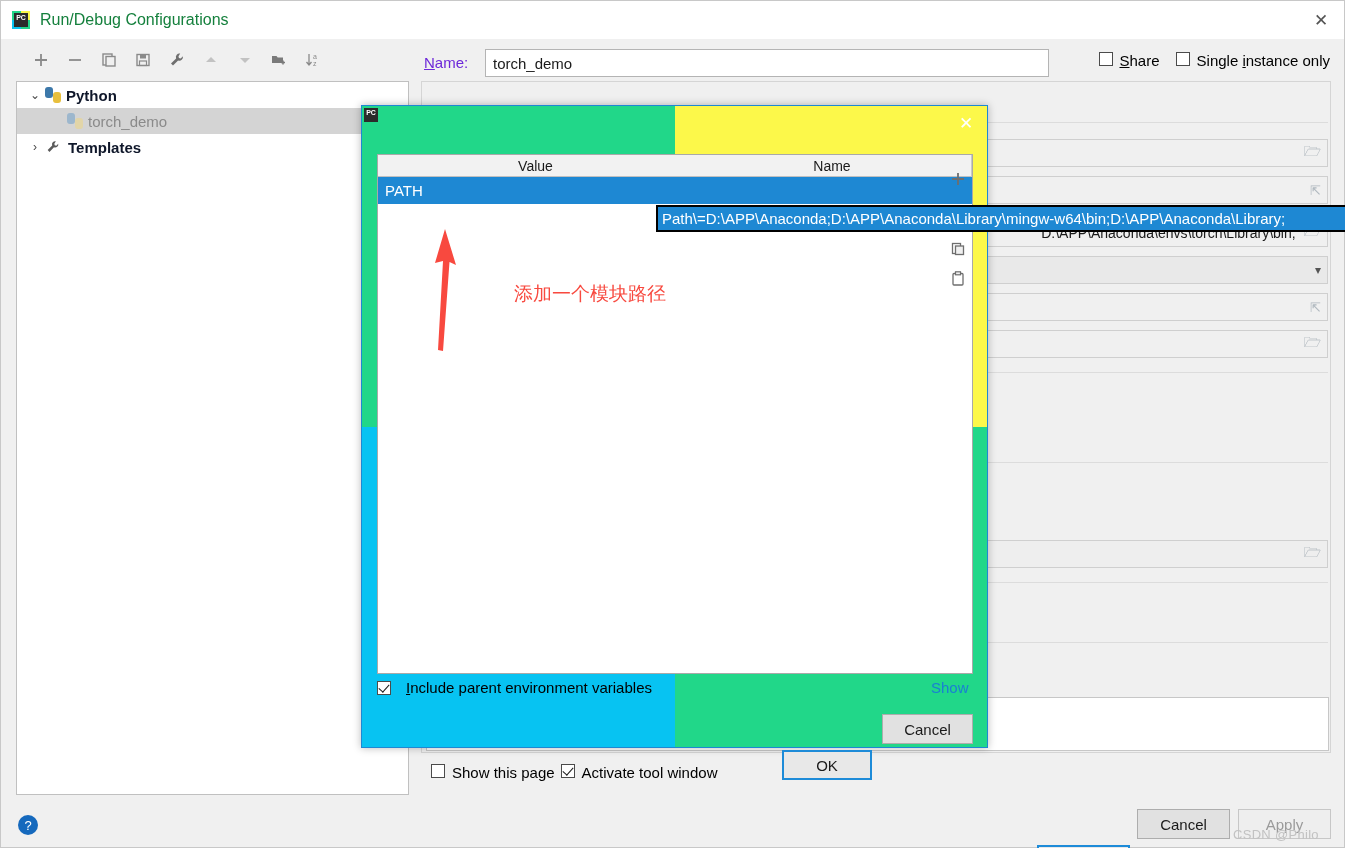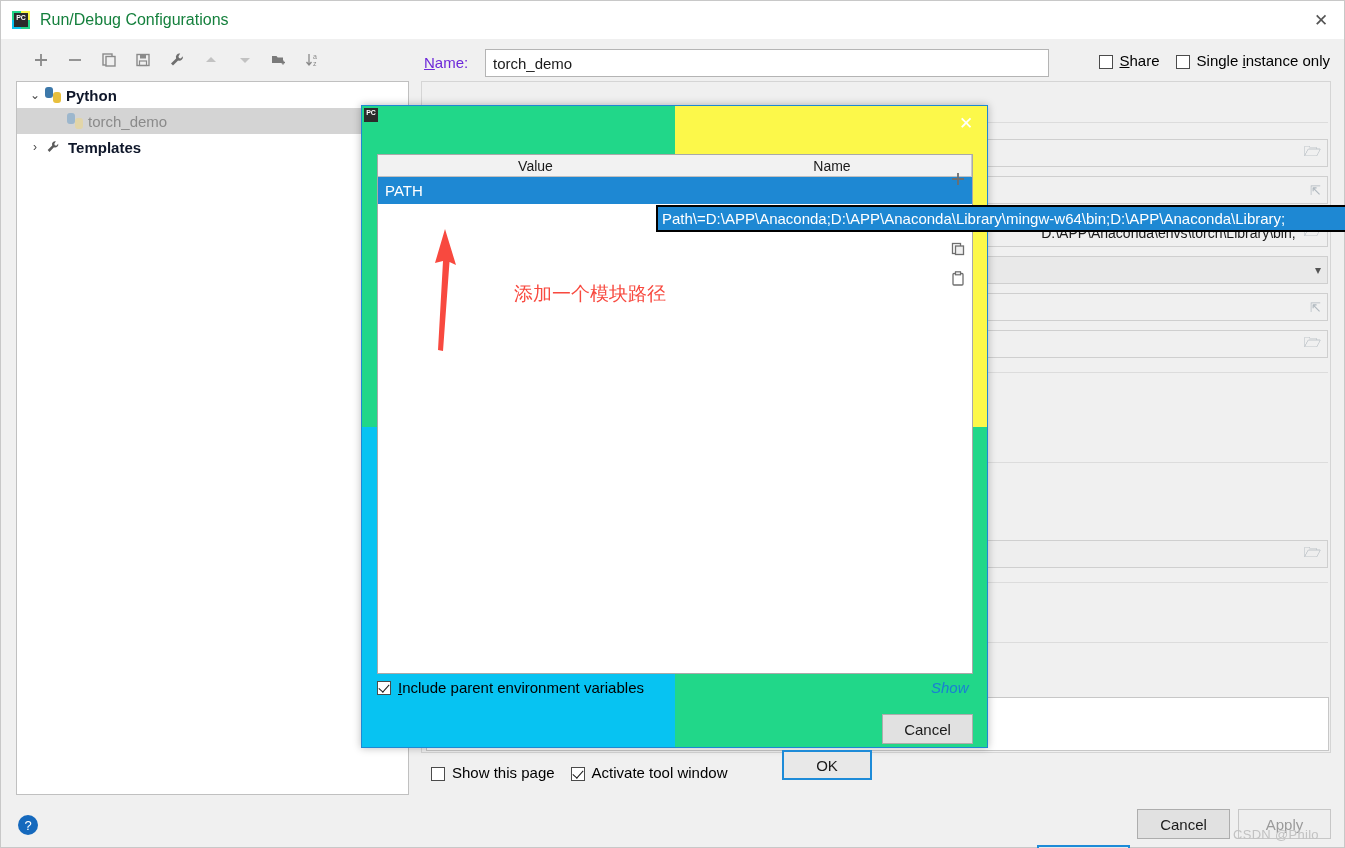--- a/index.html
+++ b/index.html
@@ -87,21 +87,21 @@
     font-size: 15px; color: #1a1a1a;
     padding: 0 7px; outline: none;
   }
 
   
   #top-checks {
     position: absolute; right: 14px; top: 51px;
     display: flex; align-items: center; gap: 16px;
     font-size: 15px;
   }
-  .chk-row { display: flex; align-items: flex-end; gap: 7px; }
+  .chk-row { display: flex; align-items: flex-start; gap: 7px; }
   .chkbox {
     width: 14px; height: 14px; flex: none;
     border: 1px solid #4b4b4b; background: #ffffff;
     position: relative;
   }
   .chkbox.checked::after {
     content: ""; position: absolute;
     left: 3px; top: 0px; width: 5px; height: 9px;
     border: solid #1a1a1a; border-width: 0 1.6px 1.6px 0;
     transform: rotate(42deg);
@@ -167,21 +167,21 @@
     background: #ffffff; border: 1px solid #c7c7c7;
   }
   #launch-text {
     position: absolute; left: 562px; top: 703px;
     font-size: 15px; color: #8a8a8a;
   }
 
   
   #bottom-checks {
     position: absolute; left: 430px; top: 763px;
-    display: flex; align-items: center; gap: 16px;
+    display: flex; align-items: center; gap: 6px;
     font-size: 15px;
   }
 
   
   .btn {
     height: 30px;
     border: 1px solid #adadad;
     background: #e1e1e1;
     font-family: "Liberation Sans", sans-serif;
     font-size: 15px; color: #1a1a1a;
@@ -266,21 +266,21 @@
   }
   .side-btn {
     position: absolute; left: 0;
     width: 30px; height: 30px;
     display: flex; align-items: center; justify-content: center;
     color: #6e6e6e;
   }
 
   #include-row {
     position: absolute; left: 15px; top: 573px;
-    display: flex; align-items: center; gap: 7px;
+    display: flex; align-items: center; gap: 15px;
     font-size: 15px;
   }
   #show-link {
     position: absolute; left: 569px; top: 573px;
     font-size: 15px; color: #1a7fd4;
   }
   #env-ok {
     position: absolute; left: 420px; top: 595px; width: 90px;
   }
   #env-cancel {
@@ -519,21 +519,21 @@
         <svg width="18" height="18" viewBox="0 0 18 18">
           <rect x="4" y="3.5" width="10" height="11.5" rx="1" stroke="#6e6e6e" stroke-width="1.3" fill="none"></rect>
           <rect x="6.5" y="1.8" width="5" height="3" stroke="#6e6e6e" stroke-width="1.2" fill="#f0f0f0"></rect>
         </svg>
       </div>
 
       <div id="include-row" style="left:0; top:525px;">
         <span class="chkbox checked"></span>
         <span><u>I</u><span>nclude parent environment variables</span></span>
       </div>
-      <div id="show-link" style="left:554px; top:525px;font-style:italic;">Show</div>
+      <div id="show-link" style="left:554px; top:525px;">Show</div>
 
       <div class="btn primary" id="env-ok" style="left:405px; top:560px;">OK</div>
       <div class="btn" id="env-cancel" style="left:505px; top:560px;">Cancel</div>
     </div>
   </div>
 
   <div id="value-editor">Path\=D:\APP\Anaconda;D:\APP\Anaconda\Library\mingw-w64\bin;D:\APP\Anaconda\Library;</div>
 
   <svg id="annot-arrow" viewBox="0 0 40 122">
     <path d="M19 0 L30 36 L23.5 33 L17 122 L12 121 L17 32 L9 34 Z" fill="#f8493f"></path>

